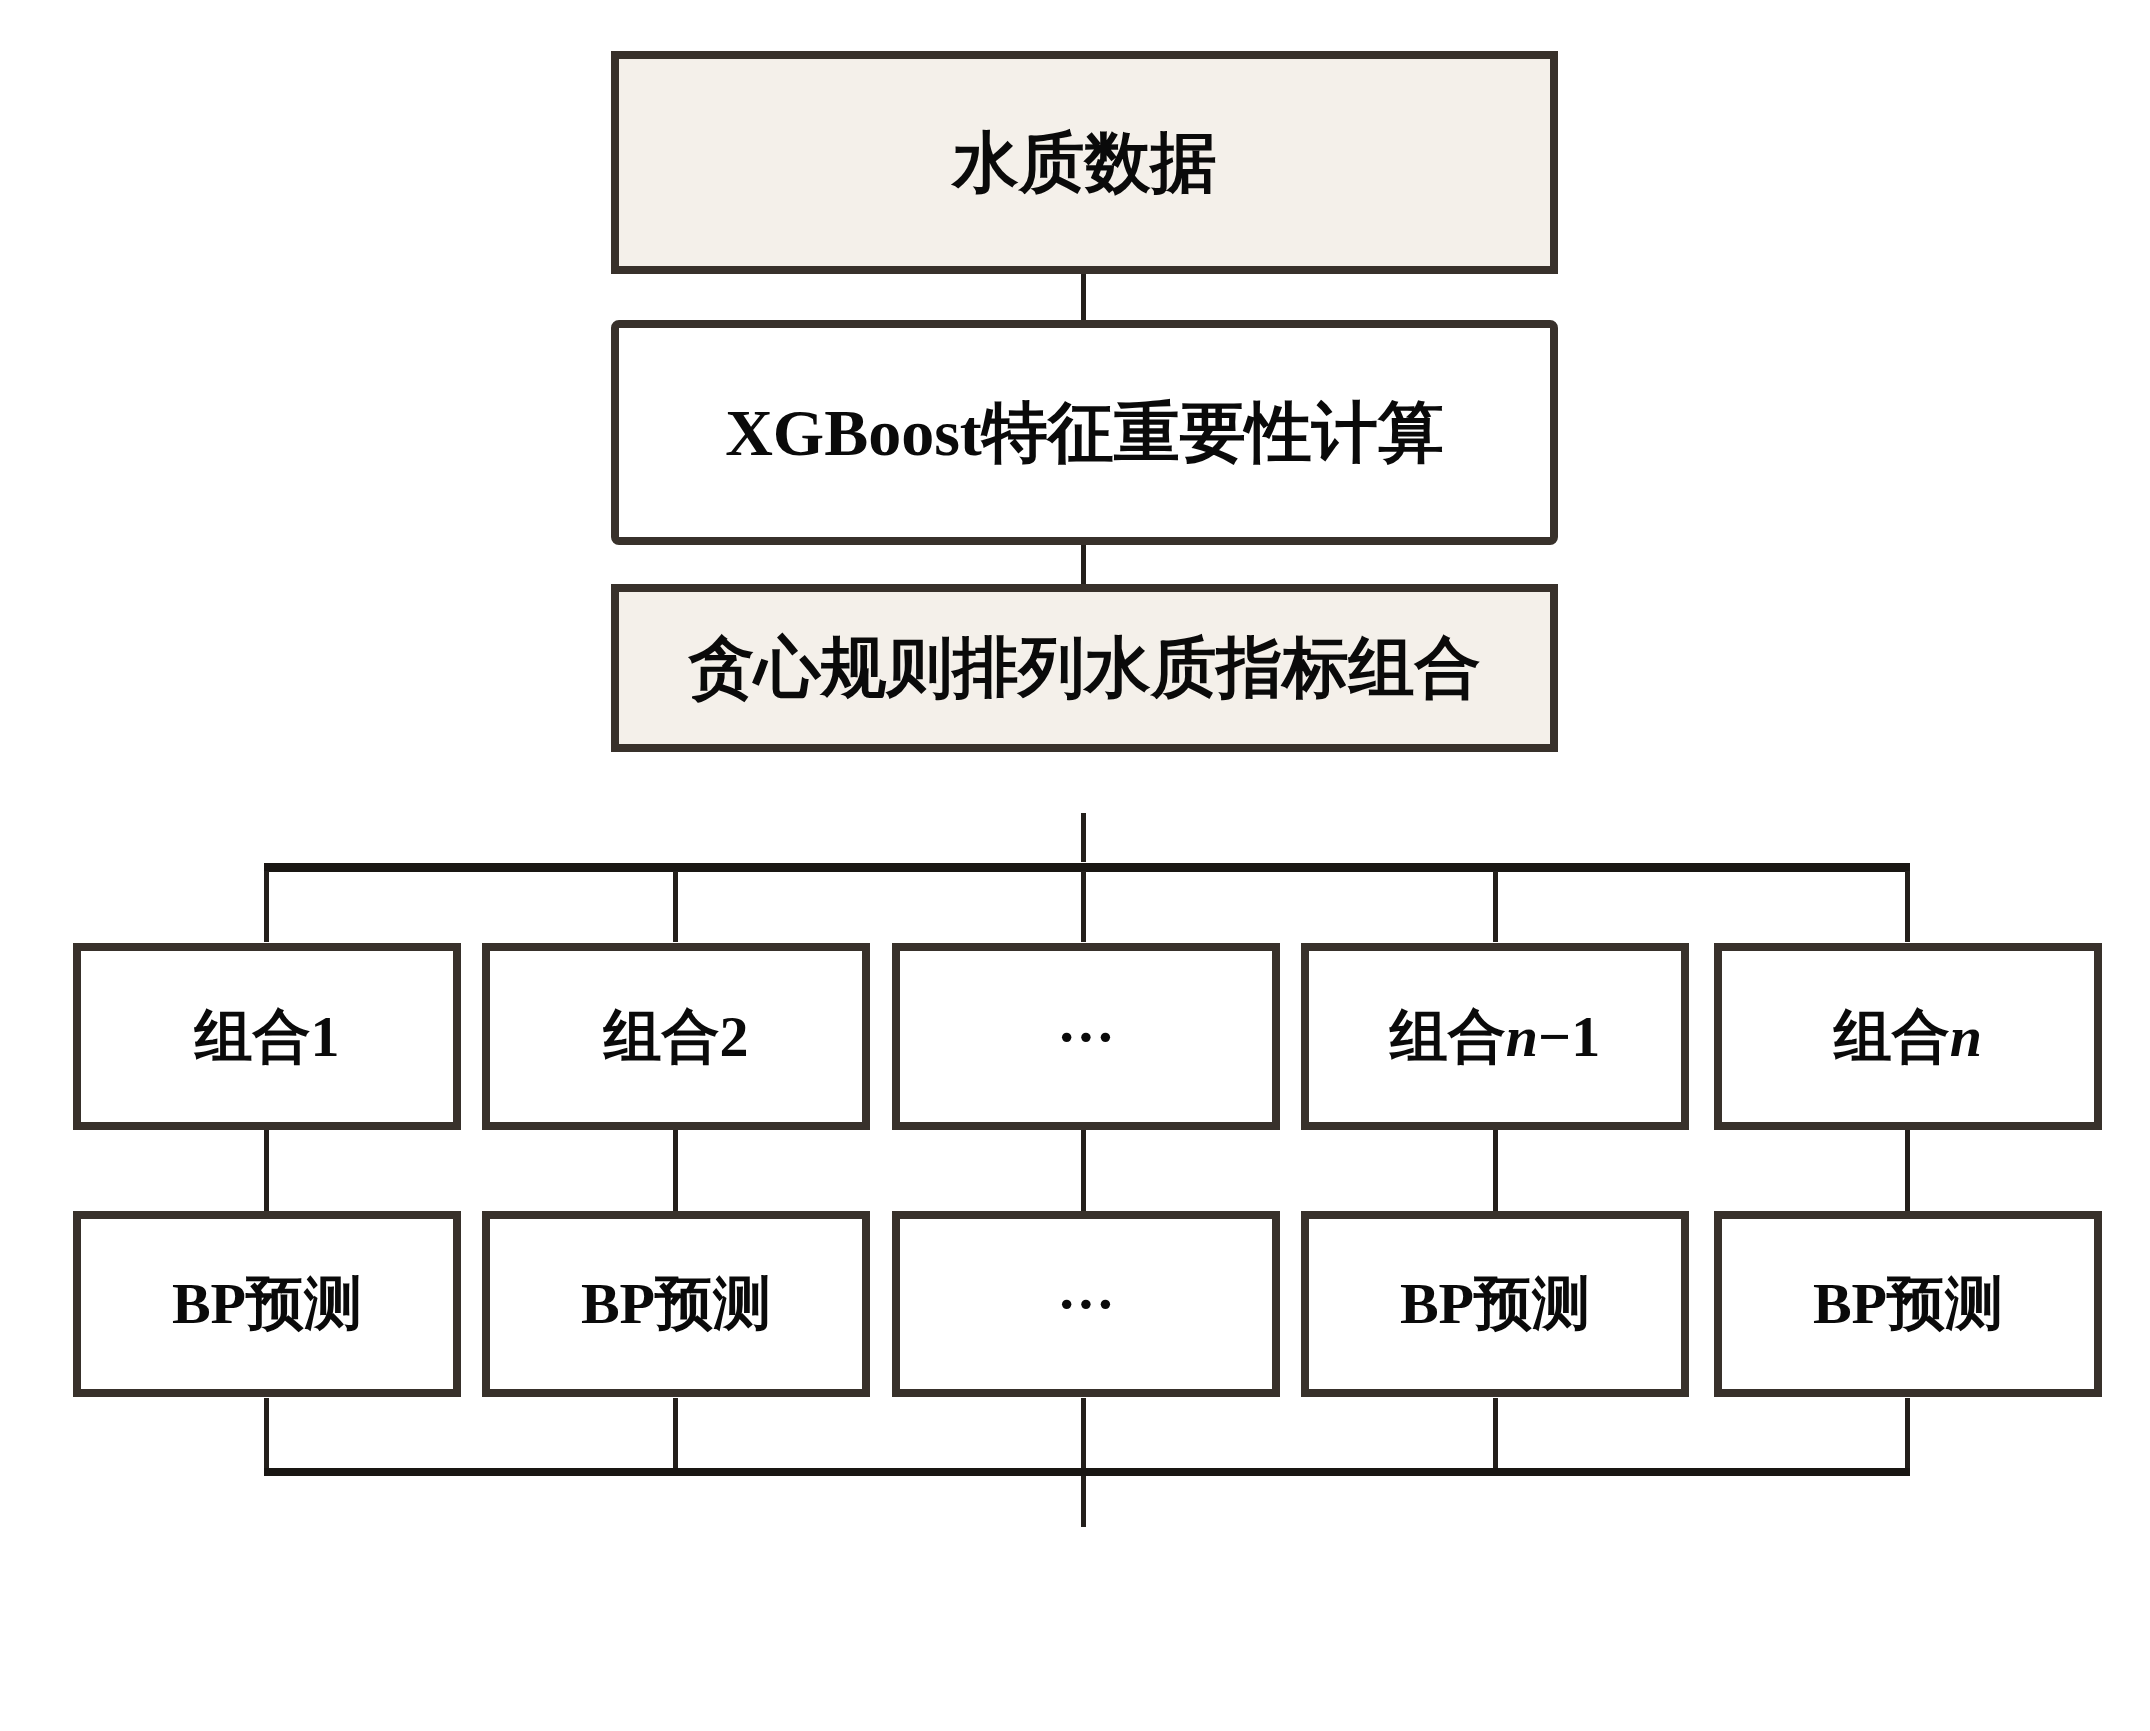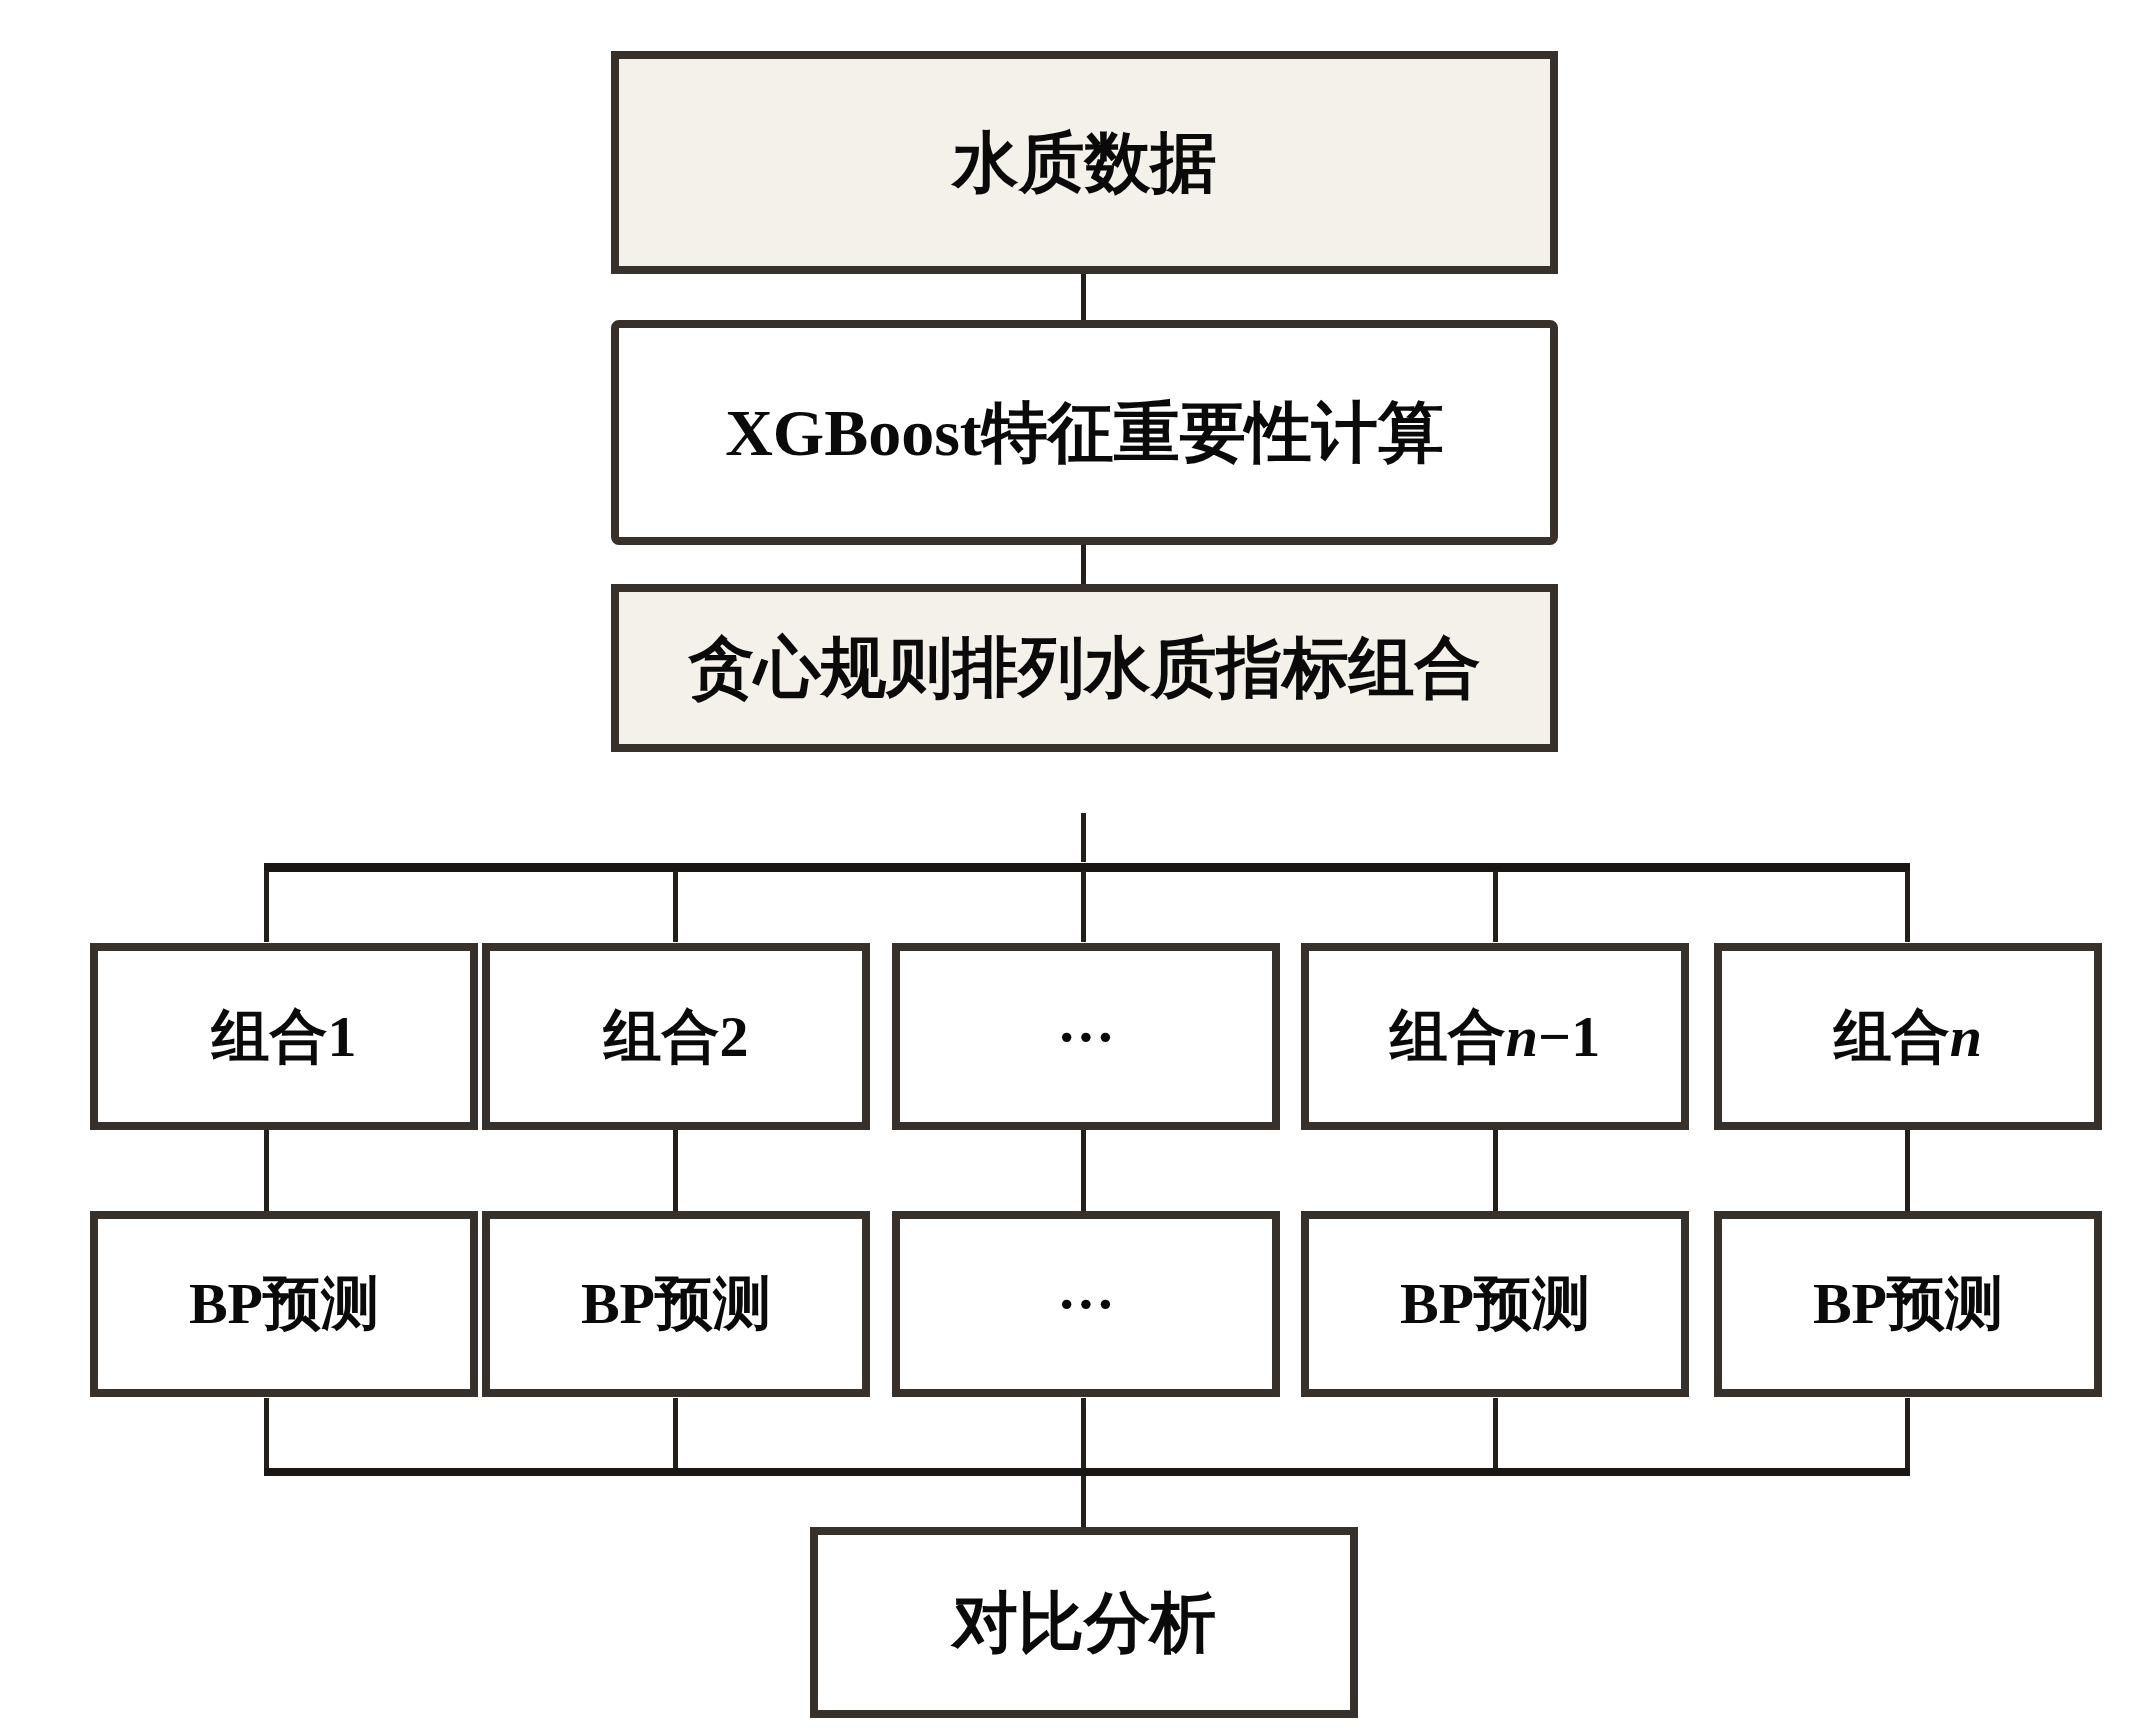--- a/index.html
+++ b/index.html
@@ -28,21 +28,21 @@
   .vline,.hline{position:absolute;background:var(--color-connector,#231f1b);}
   .bus{background:var(--color-bus-line,#191613);}
   
   .stack{left:611px;width:947px;}
   .box-top{top:51px;height:223px;}
   .box-xgb{top:320px;height:225px;border-radius:8px;}
   .box-greedy{top:584px;height:168px;}
   
   .row-combo{top:943px;height:187px;}
   .row-bp{top:1211px;height:186px;}
-  .col1{left:90px;width:388px;}
+  .col1{left:73px;width:388px;}
   .col2{left:482px;width:388px;}
   .col3{left:892px;width:388px;}
   .col4{left:1301px;width:388px;}
   .col5{left:1714px;width:388px;align-items:center;}
   .box-bottom{left:810px;top:1527px;width:548px;height:191px;}
 </style>
 </head>
 <body>
 
 <div class="canvas">
@@ -114,18 +114,15 @@
   <div class="vline" style="left:264px;top:1398px;width:5.4px;height:71px;"></div>
   <div class="vline" style="left:673px;top:1398px;width:5.4px;height:71px;"></div>
   <div class="vline" style="left:1081px;top:1398px;width:5.4px;height:71px;"></div>
   <div class="vline" style="left:1493px;top:1398px;width:5.4px;height:71px;"></div>
   <div class="vline" style="left:1905px;top:1398px;width:5.4px;height:71px;"></div>
 
   <div class="hline bus" style="left:264px;top:1468px;width:1646px;height:7.5px;"></div>
 
   <div class="vline" style="left:1081px;top:1476px;width:5.4px;height:51px;"></div>
 
-  <div class="box box-bottom fill-white big-label">
-    <span>对比分析</span>
-  </div>
 
 </div>
 
 
 </body></html>

